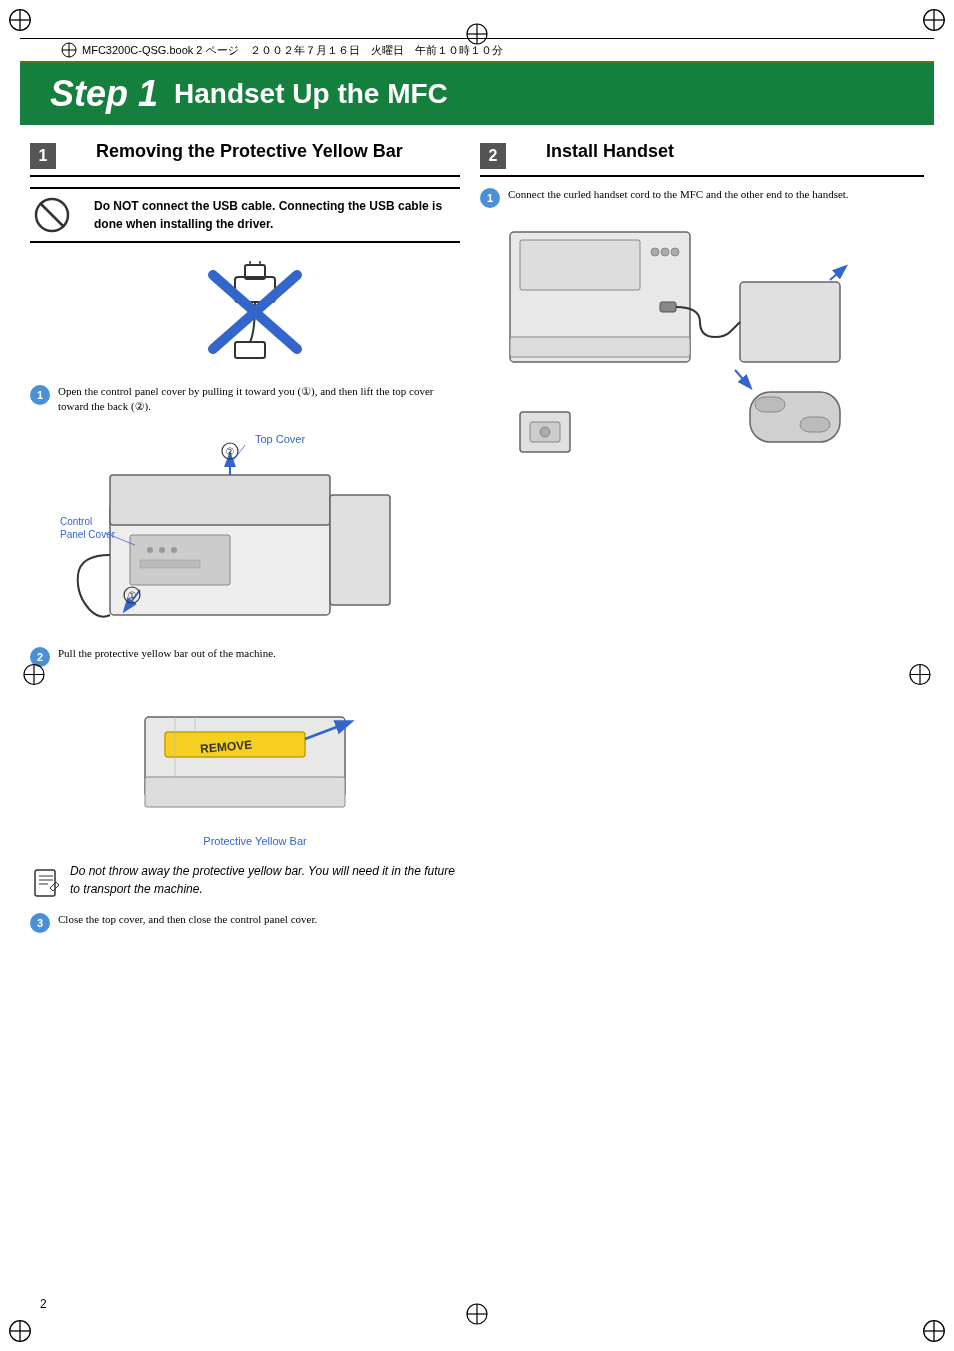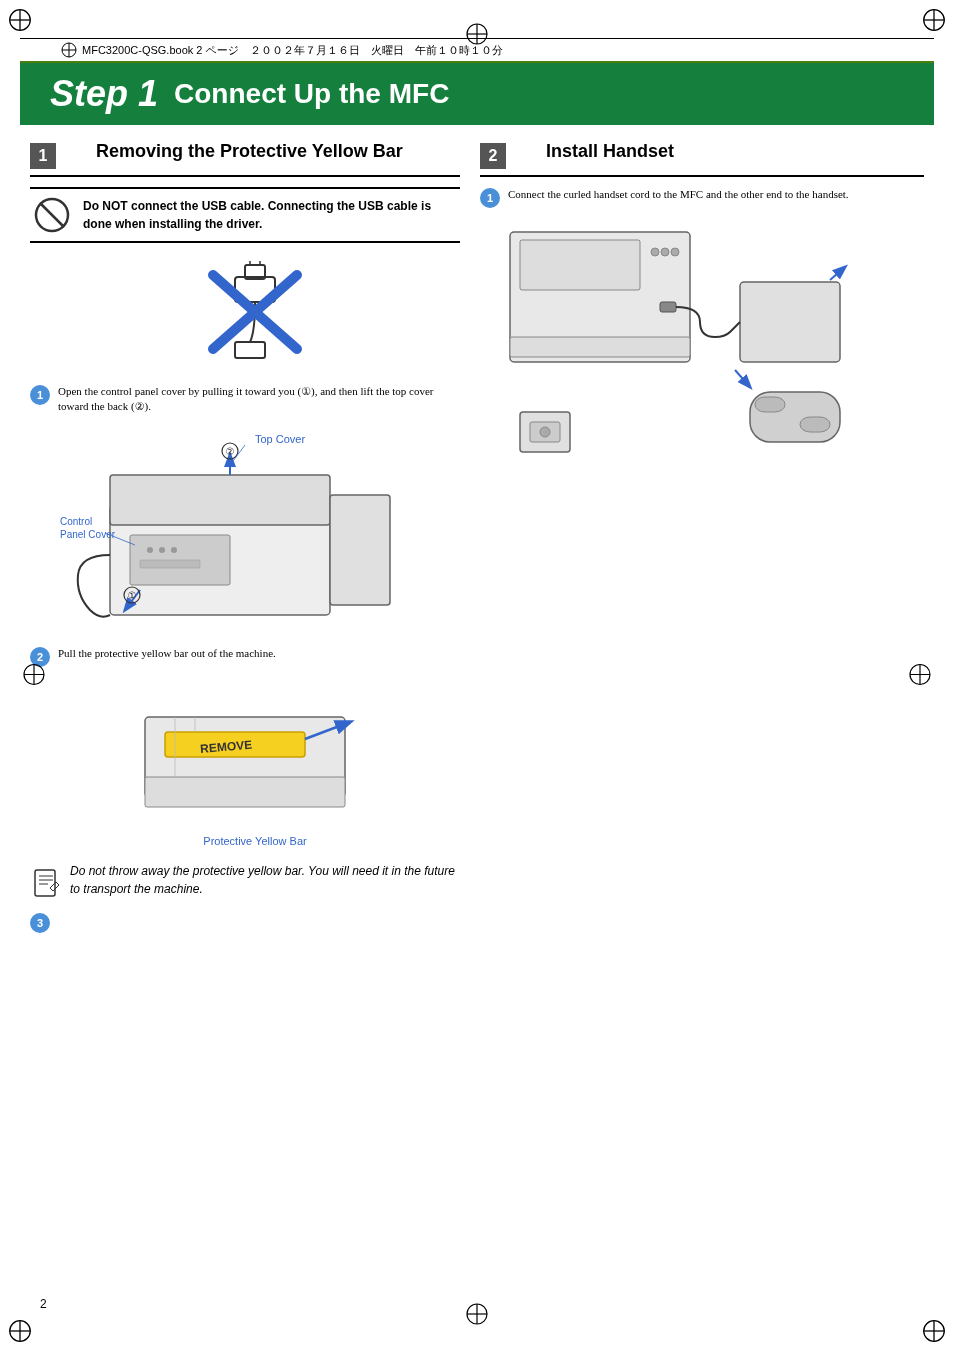--- a/index.html
+++ b/index.html
@@ -106,21 +106,21 @@
       font-size: 18px;
       font-weight: bold;
       line-height: 1.2;
       margin-left: 30px;
     }
 
     
     .warning-box {
       display: flex;
       align-items: flex-start;
-      gap: 13px;
+      gap: 24px;
       border-top: 2px solid #000;
       border-bottom: 2px solid #000;
       padding: 8px 4px;
       margin-bottom: 14px;
     }
     .no-symbol {
       width: 36px;
       height: 36px;
       flex-shrink: 0;
     }
@@ -264,21 +264,21 @@
   <svg width="18" height="18" viewBox="0 0 18 18">
     <circle cx="9" cy="9" r="7" fill="none" stroke="#000" stroke-width="1"></circle>
     <line x1="9" y1="2" x2="9" y2="16" stroke="#000" stroke-width="1"></line>
     <line x1="2" y1="9" x2="16" y2="9" stroke="#000" stroke-width="1"></line>
   </svg>
   <span>MFC3200C-QSG.book 2 ページ　２００２年７月１６日　火曜日　午前１０時１０分</span>
 </div>
 
 <div class="step-header">
   <span class="step-number">Step 1</span>
-  <span class="step-title">Connect Up the MFC</span>
+  <span class="step-title">Handset Up the MFC</span>
 </div>
 
 <div class="content-area">
 
   <div class="left-col">
 
     <div class="section-header">
       <div class="section-badge">1</div>
       <div class="section-title">Removing the Protective Yellow Bar</div>
     </div>
@@ -404,20 +404,23 @@
         <line x1="9" y1="10" x2="23" y2="10" stroke="#333" stroke-width="1"></line>
         <line x1="9" y1="14" x2="23" y2="14" stroke="#333" stroke-width="1"></line>
         <line x1="9" y1="18" x2="18" y2="18" stroke="#333" stroke-width="1"></line>
         <path d="M20 22 L26 16 L29 19 L23 25 Z" fill="none" stroke="#333" stroke-width="1"></path>
       </svg>
       <div class="note-text">Do not throw away the protective yellow bar. You will need it in the future to transport the machine.</div>
     </div>
 
     <div class="step-instruction">
       <div class="step-circle">3</div>
+      <div class="step-text">
+        Close the top cover, and then close the control panel cover.
+      </div>
     </div>
 
   </div>
 
   <div class="right-col">
 
     <div class="section-header">
       <div class="section-badge">2</div>
       <div class="section-title">Install Handset</div>
     </div>

